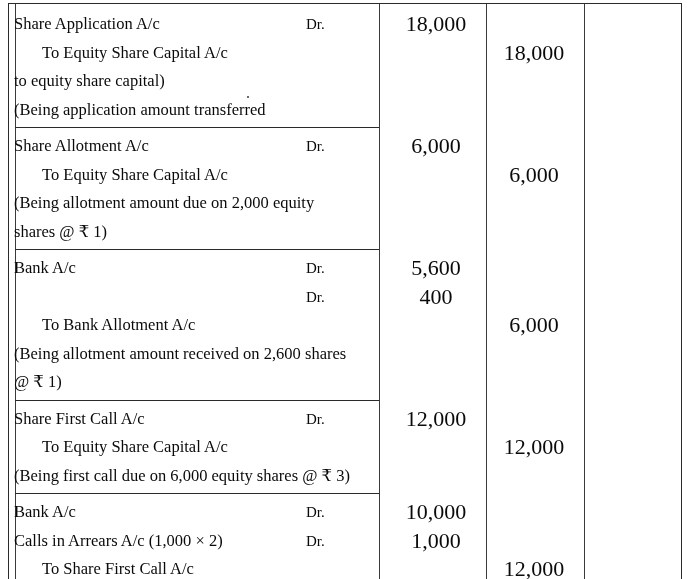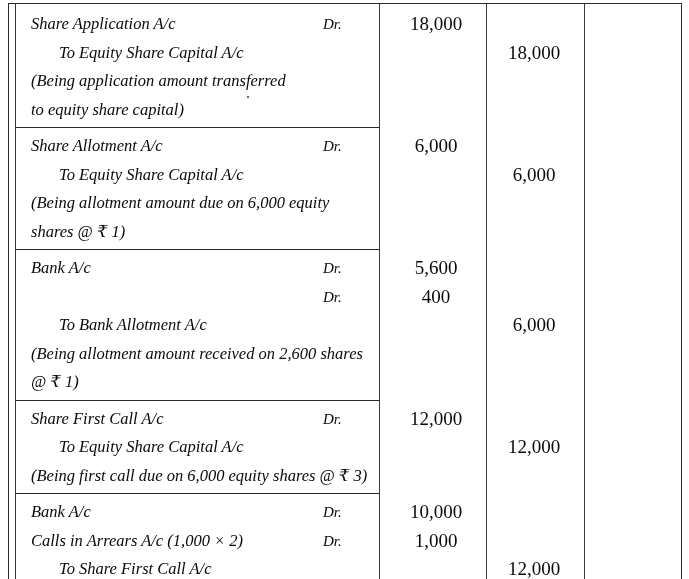--- a/index.html
+++ b/index.html
@@ -53,24 +53,23 @@
     position: absolute;
     left: 6px;
     width: 364px;
     bottom: 0;
     height: 0;
     border-bottom: 1.4px solid #2a2a2a;
   }
 
   .lines {
     position: absolute;
-    left: 22px;
+    left: 5px;
     top: 0;
     width: 346px;
-    font-style: italic;
   }
 
   .line {
     position: relative;
     height: 28.5px;
     line-height: 28.5px;
     font-size: 16.5px;
     white-space: nowrap;
   }
   .line.indent { padding-left: 28px; }
@@ -78,21 +77,21 @@
   .dr {
     position: absolute;
     left: 292px;
     top: 0;
     font-size: 15px;
   }
 
   
   .amt {
     position: absolute;
-    font-size: 19px;
+    font-size: 22px;
     text-align: center;
     line-height: 28.5px;
     height: 28.5px;
   }
   .amt.debit  { left: 377px; width: 100px; }
   .amt.credit { left: 475px; width: 100px; }
 
   .stray-dot {
     position: absolute;
     left: 238px;
@@ -111,32 +110,32 @@
   <div class="vrule narrow-gutter"></div>
   <div class="vrule particulars-end"></div>
   <div class="vrule lf-end"></div>
   <div class="vrule debit-end"></div>
 
   <div id="entries-host">
       <div class="entry" style="top: 2px; height: 122px;">
         <div class="lines" style="top: 4px;">
           <div class="line"><span>Share Application A/c</span><span class="dr">Dr.</span></div>
           <div class="line indent"><span>To Equity Share Capital A/c</span></div>
+          <div class="line"><span>to equity share capital)</span></div>
           <div class="line"><span>(Being application amount transferred</span></div>
-          <div class="line"><span>to equity share capital)</span></div>
         </div>
         <div class="amt debit" style="top: 4px;">18,000</div>
         <div class="amt credit" style="top: 32.5px;">18,000</div>
         <div class="sep"></div>
       </div>
       <div class="entry" style="top: 124px; height: 122px;">
         <div class="lines" style="top: 4px;">
           <div class="line"><span>Share Allotment A/c</span><span class="dr">Dr.</span></div>
           <div class="line indent"><span>To Equity Share Capital A/c</span></div>
-          <div class="line"><span>(Being allotment amount due on 6,000 equity</span></div>
+          <div class="line"><span>(Being allotment amount due on 2,000 equity</span></div>
           <div class="line"><span>shares @ ₹ 1)</span></div>
         </div>
         <div class="amt debit" style="top: 4px;">6,000</div>
         <div class="amt credit" style="top: 32.5px;">6,000</div>
         <div class="sep"></div>
       </div>
       <div class="entry" style="top: 246px; height: 150.5px;">
         <div class="lines" style="top: 4px;">
           <div class="line"><span>Bank A/c</span><span class="dr">Dr.</span></div>
           <div class="line"><span class="dr">Dr.</span></div>

